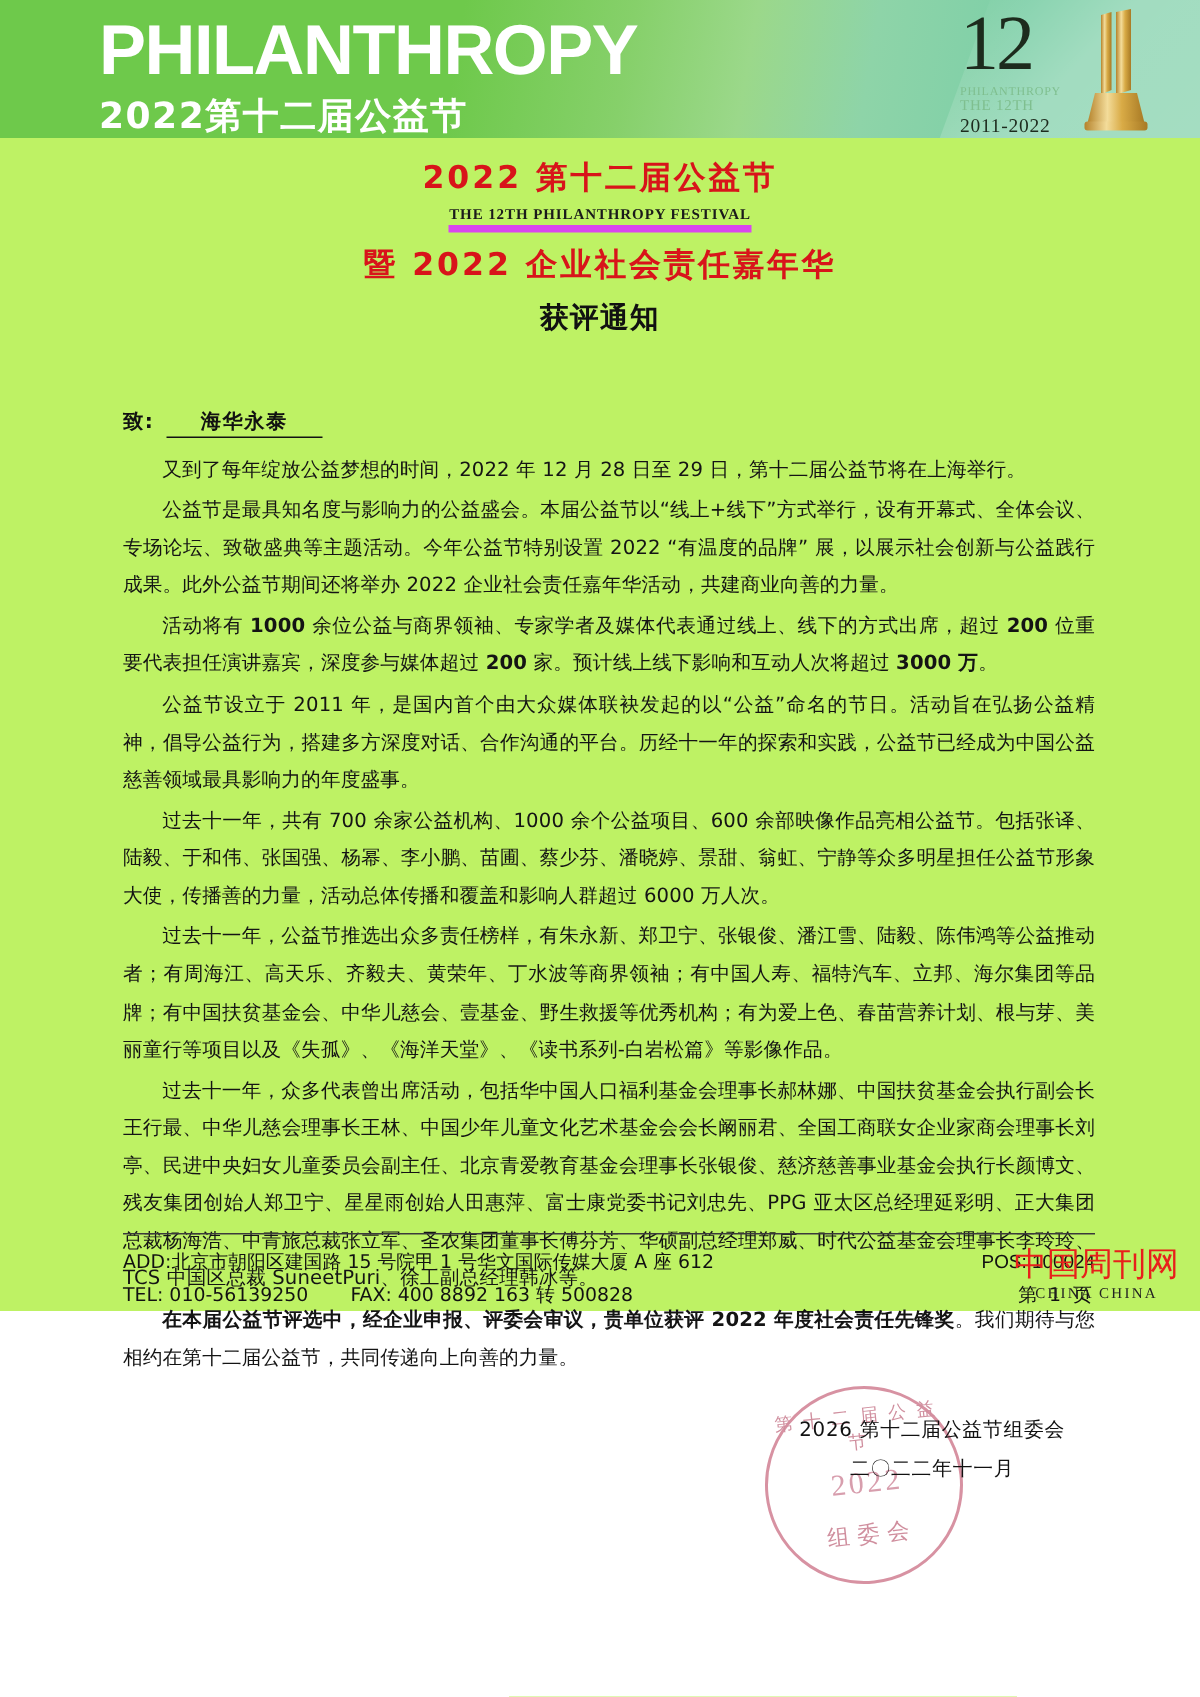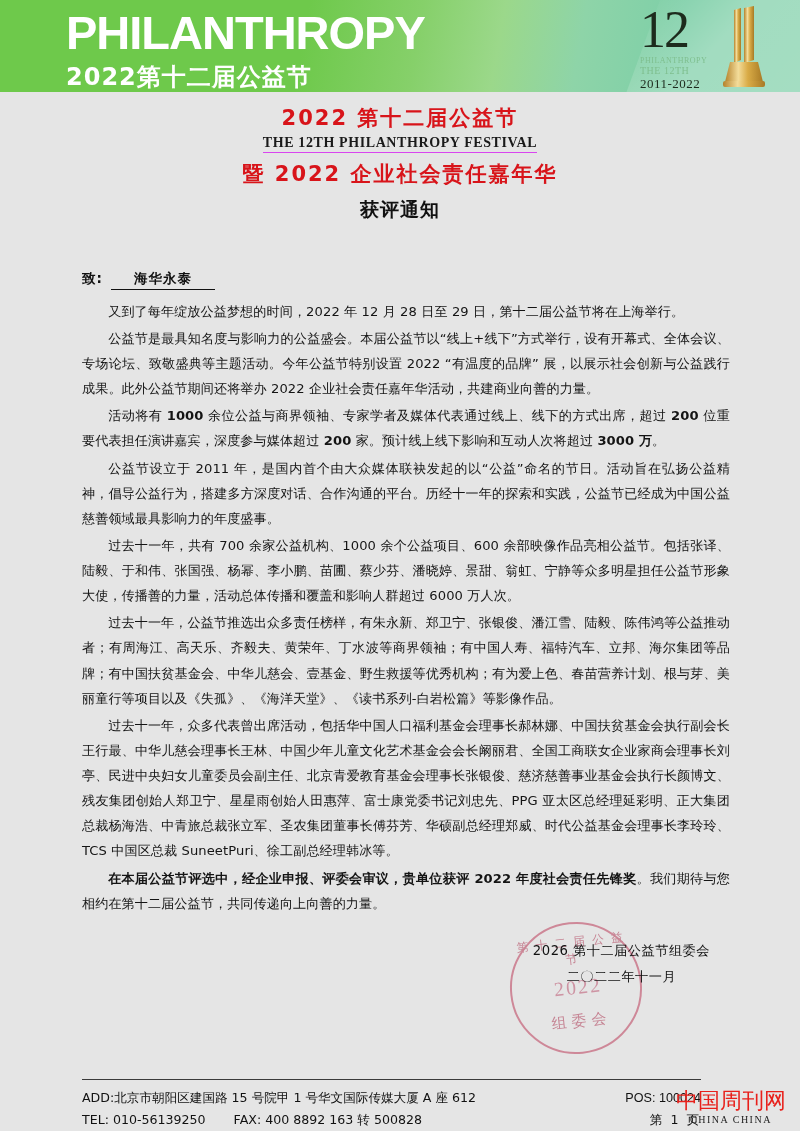--- a/index.html
+++ b/index.html
@@ -8,23 +8,23 @@
     width: 800px;
     height: 1131px;
     background: #ffffff;
     font-family: "Liberation Sans", "DejaVu Sans", sans-serif;
     position: relative;
     overflow: hidden;
   }
 
   .page {
     width: 800px;
-    height: 1131px;
+    height: 874px;
     position: relative;
-    background: #e5e5e5;
+    background: #bef264;
   }
 
   
   .banner {
     position: relative;
     width: 800px;
     height: 92px;
     background: linear-gradient(100deg,
         #6ec94b 0%, #6ec94b 38%, #86d06a 52%,
         #9bd88a 62%, #8ed4a8 72%, #7ecfa8 84%, #7ecfa8 100%);
@@ -126,26 +126,26 @@
     font-family: "DejaVu Sans", sans-serif;
     font-weight: bold;
     font-size: 21px;
     color: #d8141a;
     letter-spacing: 2px;
     line-height: 1.4;
   }
   .t-en {
     font-family: "Liberation Serif", serif;
     font-weight: bold;
-    font-size: 14px;
+    font-size: 10px;
     color: #1a1a1a;
     letter-spacing: 0.6px;
     margin-top: 1px;
     display: inline-block;
-    border-bottom: 1px solid #d946ef;
+    border-bottom: 5px solid #d946ef;
     padding-bottom: 1px;
   }
   .t-cn2 {
     font-family: "DejaVu Sans", sans-serif;
     font-weight: bold;
     font-size: 21px;
     color: #d8141a;
     letter-spacing: 2px;
     margin-top: 7px;
     line-height: 1.4;
@@ -276,21 +276,21 @@
     margin-top: 8px;
     white-space: nowrap;
   }
 
   
   .footer {
     position: absolute;
     left: 0;
     bottom: 0;
     width: 800px;
-    padding: 0 99px 0 82px;
+    padding: 0 70px 0 82px;
   }
   .footer-rule {
     border-top: 1.4px solid #3a3a3a;
     margin-bottom: 7px;
   }
   .footer-row {
     display: flex;
     justify-content: space-between;
     align-items: baseline;
     font-family: "DejaVu Sans", sans-serif;

